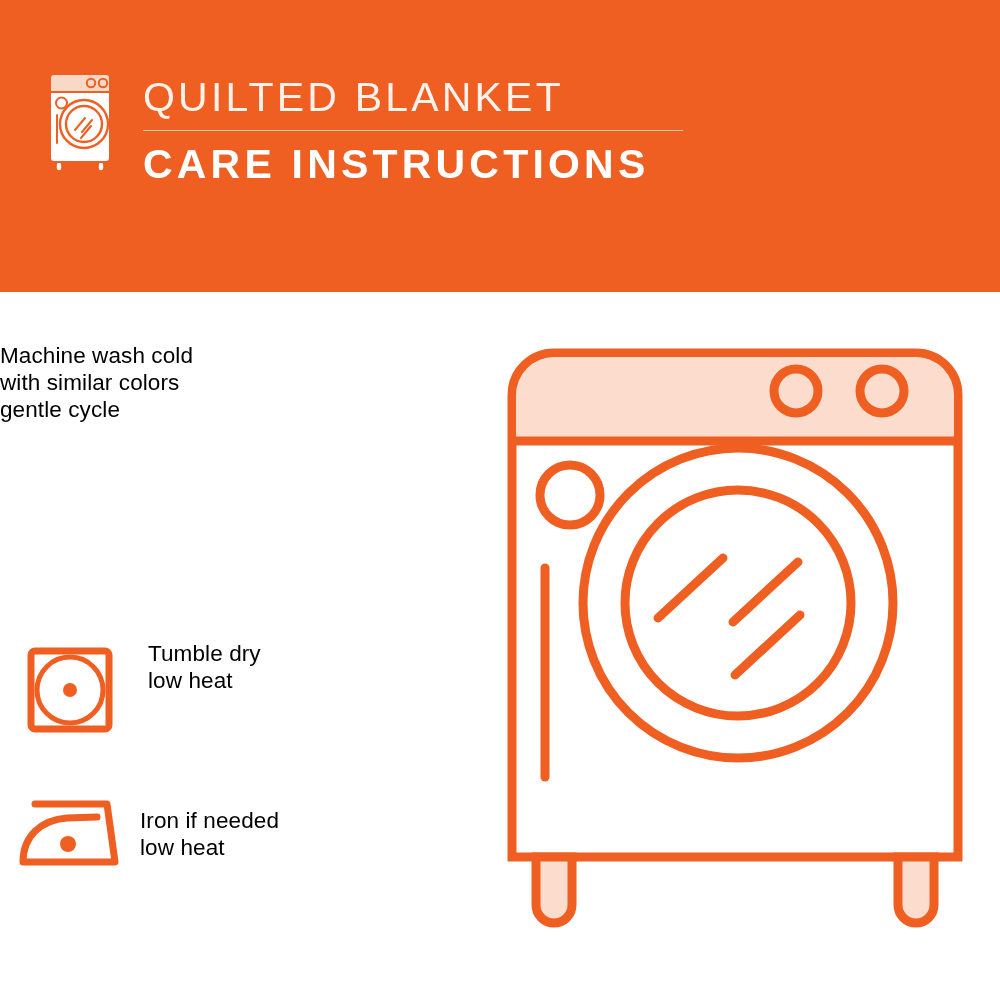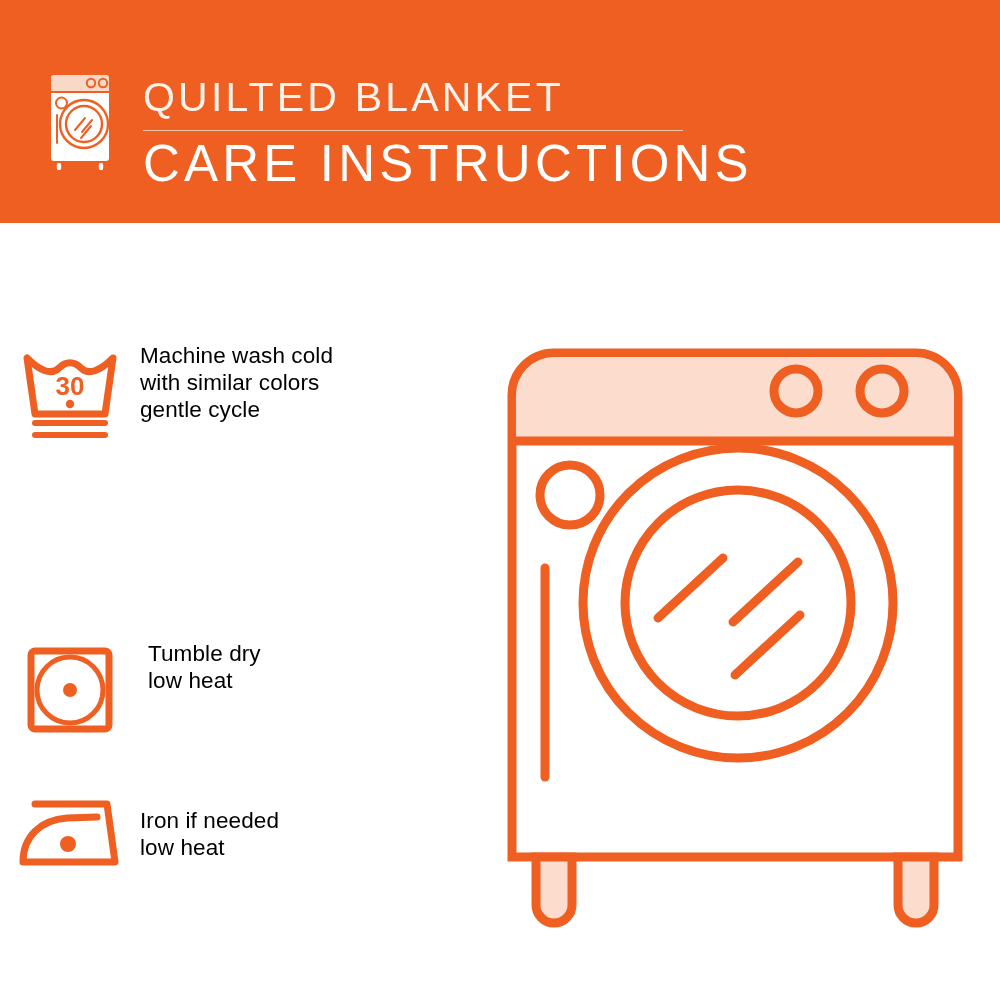--- a/index.html
+++ b/index.html
@@ -18,21 +18,21 @@
     background: #ffffff;
     overflow: hidden;
   }
 
   
   #header {
     position: absolute;
     left: 0;
     top: 0;
     width: 1000px;
-    height: 223px;
+    height: 292px;
     background: #ef5f22;
   }
   #header-logo {
     position: absolute;
     left: 44px;
     top: 68px;
     width: 76px;
     height: 106px;
   }
   #header-titles {
@@ -51,23 +51,23 @@
     font-family: "Liberation Sans", sans-serif;
   }
   .title-rule {
     height: 1px;
     background: #f6c4a8;
     margin: 8px 0 7px 0;
     width: 540px;
   }
   .title-line2 {
     color: #ffffff;
-    font-size: 51px;
+    font-size: 41px;
     letter-spacing: 4.2px;
-    font-weight: 400;
+    font-weight: 700;
     line-height: 52px;
     white-space: nowrap;
     font-family: "Liberation Sans", sans-serif;
   }
 
   
   #care-list {
     position: absolute;
     left: 0;
     top: 240px;
@@ -150,29 +150,20 @@
     <div id="header-titles">
       <div class="title-line1">QUILTED BLANKET</div>
       <div class="title-rule"></div>
       <div class="title-line2">CARE INSTRUCTIONS</div>
     </div>
   </div>
 
   <div id="care-list">
 
     <div class="care-row" id="row-wash">
-      <div class="care-symbol">
-        <svg viewBox="0 0 110 110" width="110" height="110" aria-hidden="true">
-          <path d="M12 18 L20 74 L90 74 L98 18 C86 30 74 36 66 28 C59 21 51 21 44 28 C36 36 24 30 12 18 Z" fill="none" stroke="#ef5f22" stroke-width="7" stroke-linejoin="round" stroke-linecap="round"></path>
-          <text x="55" y="55" text-anchor="middle" font-family="Liberation Sans, sans-serif" font-size="26" font-weight="700" fill="#ef5f22">30</text>
-          <circle cx="55" cy="64" r="4.2" fill="#ef5f22"></circle>
-          <line x1="20" y1="83" x2="90" y2="83" stroke="#ef5f22" stroke-width="6" stroke-linecap="round"></line>
-          <line x1="20" y1="95" x2="90" y2="95" stroke="#ef5f22" stroke-width="6" stroke-linecap="round"></line>
-        </svg>
-      </div>
       <div class="care-text">
         <span class="ln">Machine wash cold</span>
         <span class="ln">with similar colors</span>
         <span class="ln">gentle cycle</span>
       </div>
     </div>
 
 
     <div class="care-row" id="row-dry">
       <div class="care-symbol">

